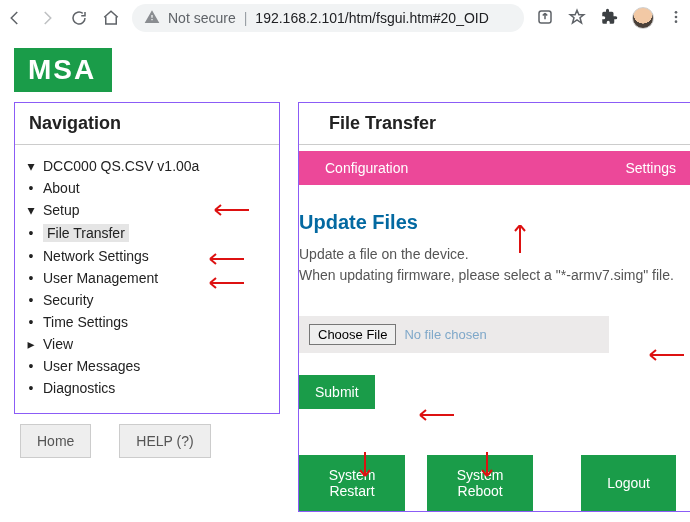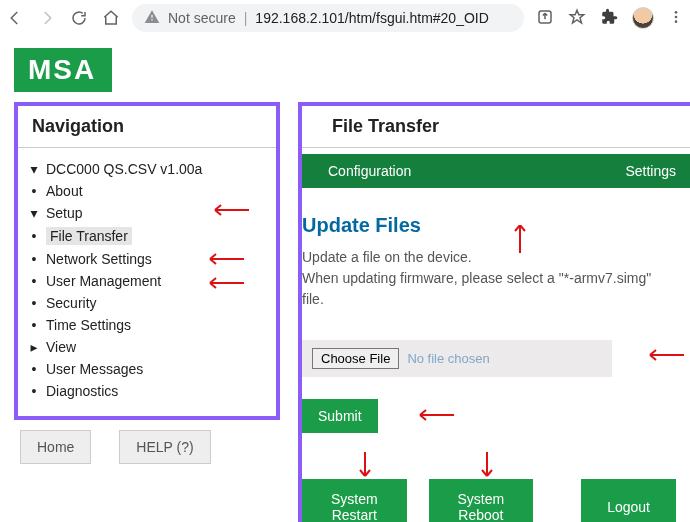--- a/index.html
+++ b/index.html
@@ -16,21 +16,21 @@
   .right-icons { display:flex; align-items:center; gap:14px; color:#5f6368; }
   .avatar { width:22px; height:22px; border-radius:50%; background: radial-gradient(circle at 50% 30%, #f2c9a5 0 55%, #4a4038 56% 100%); border:1px solid #d0d0d0; }
 
   
   .logo-row { padding:12px 0 10px 14px; }
   .logo { display:inline-block; background:#1a9c49; color:#fff; font-weight:900; font-size:28px; letter-spacing:2px; padding:6px 16px 6px 14px; }
 
   
   .cols { display:flex; gap:18px; padding:0 0 0 14px; }
 
-  .panel { border:4px solid #8b5cf6; background:#fff; }
+  .panel { border:1px solid #8b5cf6; background:#fff; }
   .panel-left { width:266px; }
   .panel-right { flex:1; border-right:none; }
 
   .panel-hdr { padding:10px 14px; font-size:18px; font-weight:bold; border-bottom:1px solid #ccc; color:#222; }
 
   
   .tree { padding:10px 6px 14px 10px; }
   .tree ul { list-style:none; margin:0; padding:0; }
   .tree li { padding:3px 0; }
   .node { display:flex; align-items:center; gap:6px; cursor:pointer; }
@@ -38,21 +38,21 @@
   .node .bullet { width:12px; text-align:center; color:#222; }
   .node .lbl { color:#222; }
   .indent1 { padding-left:18px; }
   .indent2 { padding-left:36px; }
   .sel { background:#e5e5e5; display:inline-block; padding:1px 4px; }
 
   .btnrow { display:flex; gap:28px; padding:10px 0 0 6px; }
   .gbtn { background:#eee; border:1px solid #ccc; color:#555; padding:8px 16px; font-size:14px; cursor:pointer; }
 
   
-  .tabs { display:flex; background:#15803d; height:34px; align-items:stretch; margin-top:6px; }
+  .tabs { display:flex; background:#ec4899; height:34px; align-items:stretch; margin-top:6px; }
   .tab { flex:0 0 auto; padding:0 26px; display:flex; align-items:center; color:#fff; font-size:14px; cursor:pointer; }
   .tab.active { background:#fff; color:#555; border-top-left-radius:4px; border-top-right-radius:4px; margin-top:2px; height:32px; }
   .tab.last { margin-left:auto; padding-right:14px; padding-left:30px; }
 
   .rcontent { padding:14px 14px 0 0; }
   .h2 { font-size:20px; font-weight:bold; color:#0369a1; margin:12px 0 10px 0; }
   .para { color:#555; line-height:1.5; }
 
   .filebar { margin-top:30px; background:#eceaea; padding:8px 10px; width:310px; display:flex; align-items:center; gap:8px; }
   .choose { background:#efefef; border:1px solid #777; padding:2px 8px; font-size:13px; cursor:pointer; }

